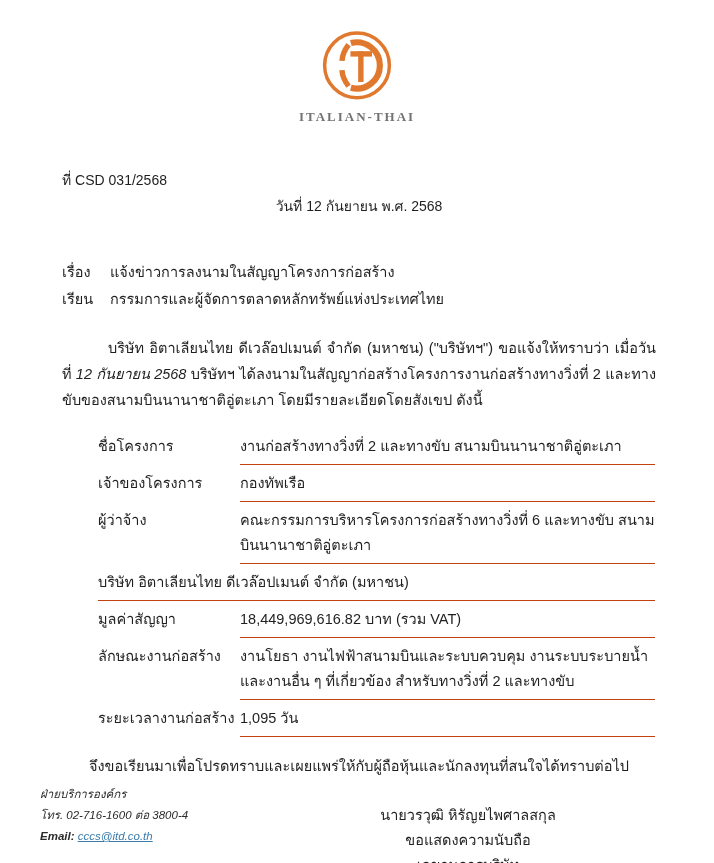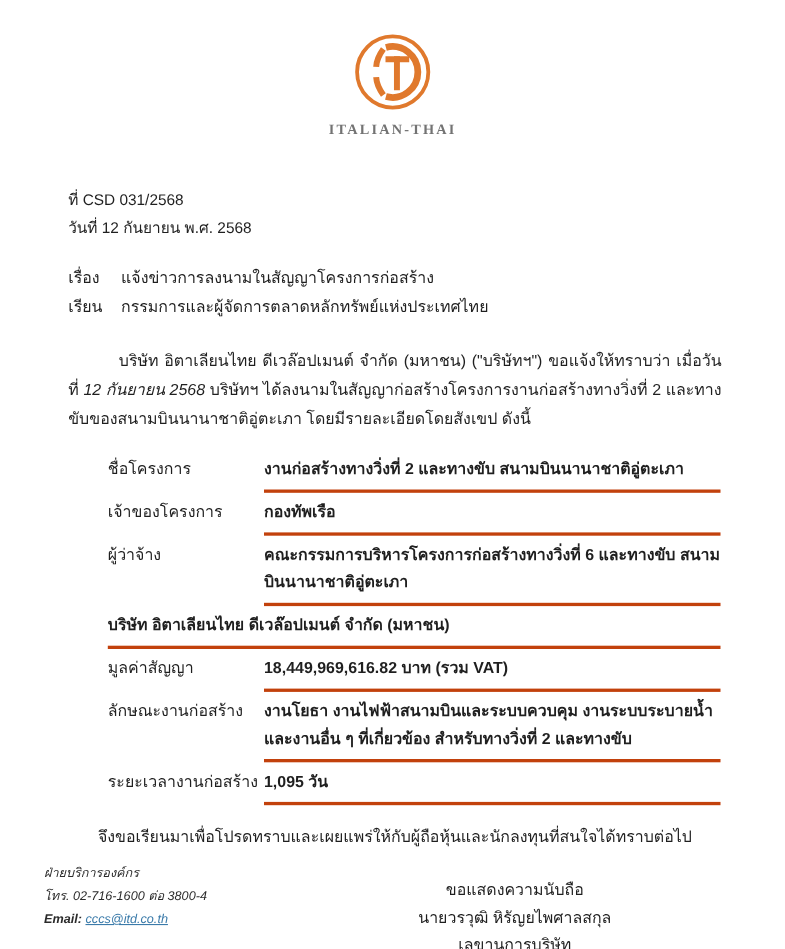--- a/index.html
+++ b/index.html
@@ -33,26 +33,26 @@
     color: #737373;
     margin-top: 2px;
   }
   
   .ref-line {
     margin-top: 44px;
     font-size: 14px;
   }
   .date-line {
     margin-top: 4px;
-    text-align: left;
+    text-align: center;
     font-size: 14px;
   }
   
   .meta-block {
-    margin-top: 22px;
+    margin-top: 42px;
   }
   .meta-row {
     display: flex;
     line-height: 27px;
   }
   .meta-label {
     width: 48px;
     flex: none;
   }
   
@@ -71,24 +71,23 @@
   }
   .d-row { display: flex; }
   .d-label {
     width: 142px;
     flex: none;
     padding-top: 6px;
     line-height: 25px;
   }
   .d-value {
     flex: 1;
-    border-bottom: 3px solid #c2410c;
+    border-bottom: 1px solid #c2410c;
     padding: 6px 0 5px 0;
     line-height: 25px;
-    font-weight: bold;
   }
   
   .closing {
     margin-top: 16px;
     text-align: center;
     line-height: 26px;
   }
   
   .signature {
     margin-top: 24px;
@@ -180,22 +179,22 @@
       </div>
       <div class="d-row">
         <div class="d-label">ระยะเวลางานก่อสร้าง</div>
         <div class="d-value">1,095 วัน</div>
       </div>
     </div>
 
     <div class="closing">จึงขอเรียนมาเพื่อโปรดทราบและเผยแพร่ให้กับผู้ถือหุ้นและนักลงทุนที่สนใจได้ทราบต่อไป</div>
 
     <div class="signature">
+      <div>นายวรวุฒิ หิรัญยไพศาลสกุล</div>
       <div>ขอแสดงความนับถือ</div>
-      <div>นายวรวุฒิ หิรัญยไพศาลสกุล</div>
       <div>เลขานุการบริษัท</div>
     </div>
 
   </div>
 
   <div class="footer">
     <div>ฝ่ายบริการองค์กร</div>
     <div>โทร. 02-716-1600 ต่อ 3800-4</div>
     <div>
       <span class="email-label">Email:</span>

